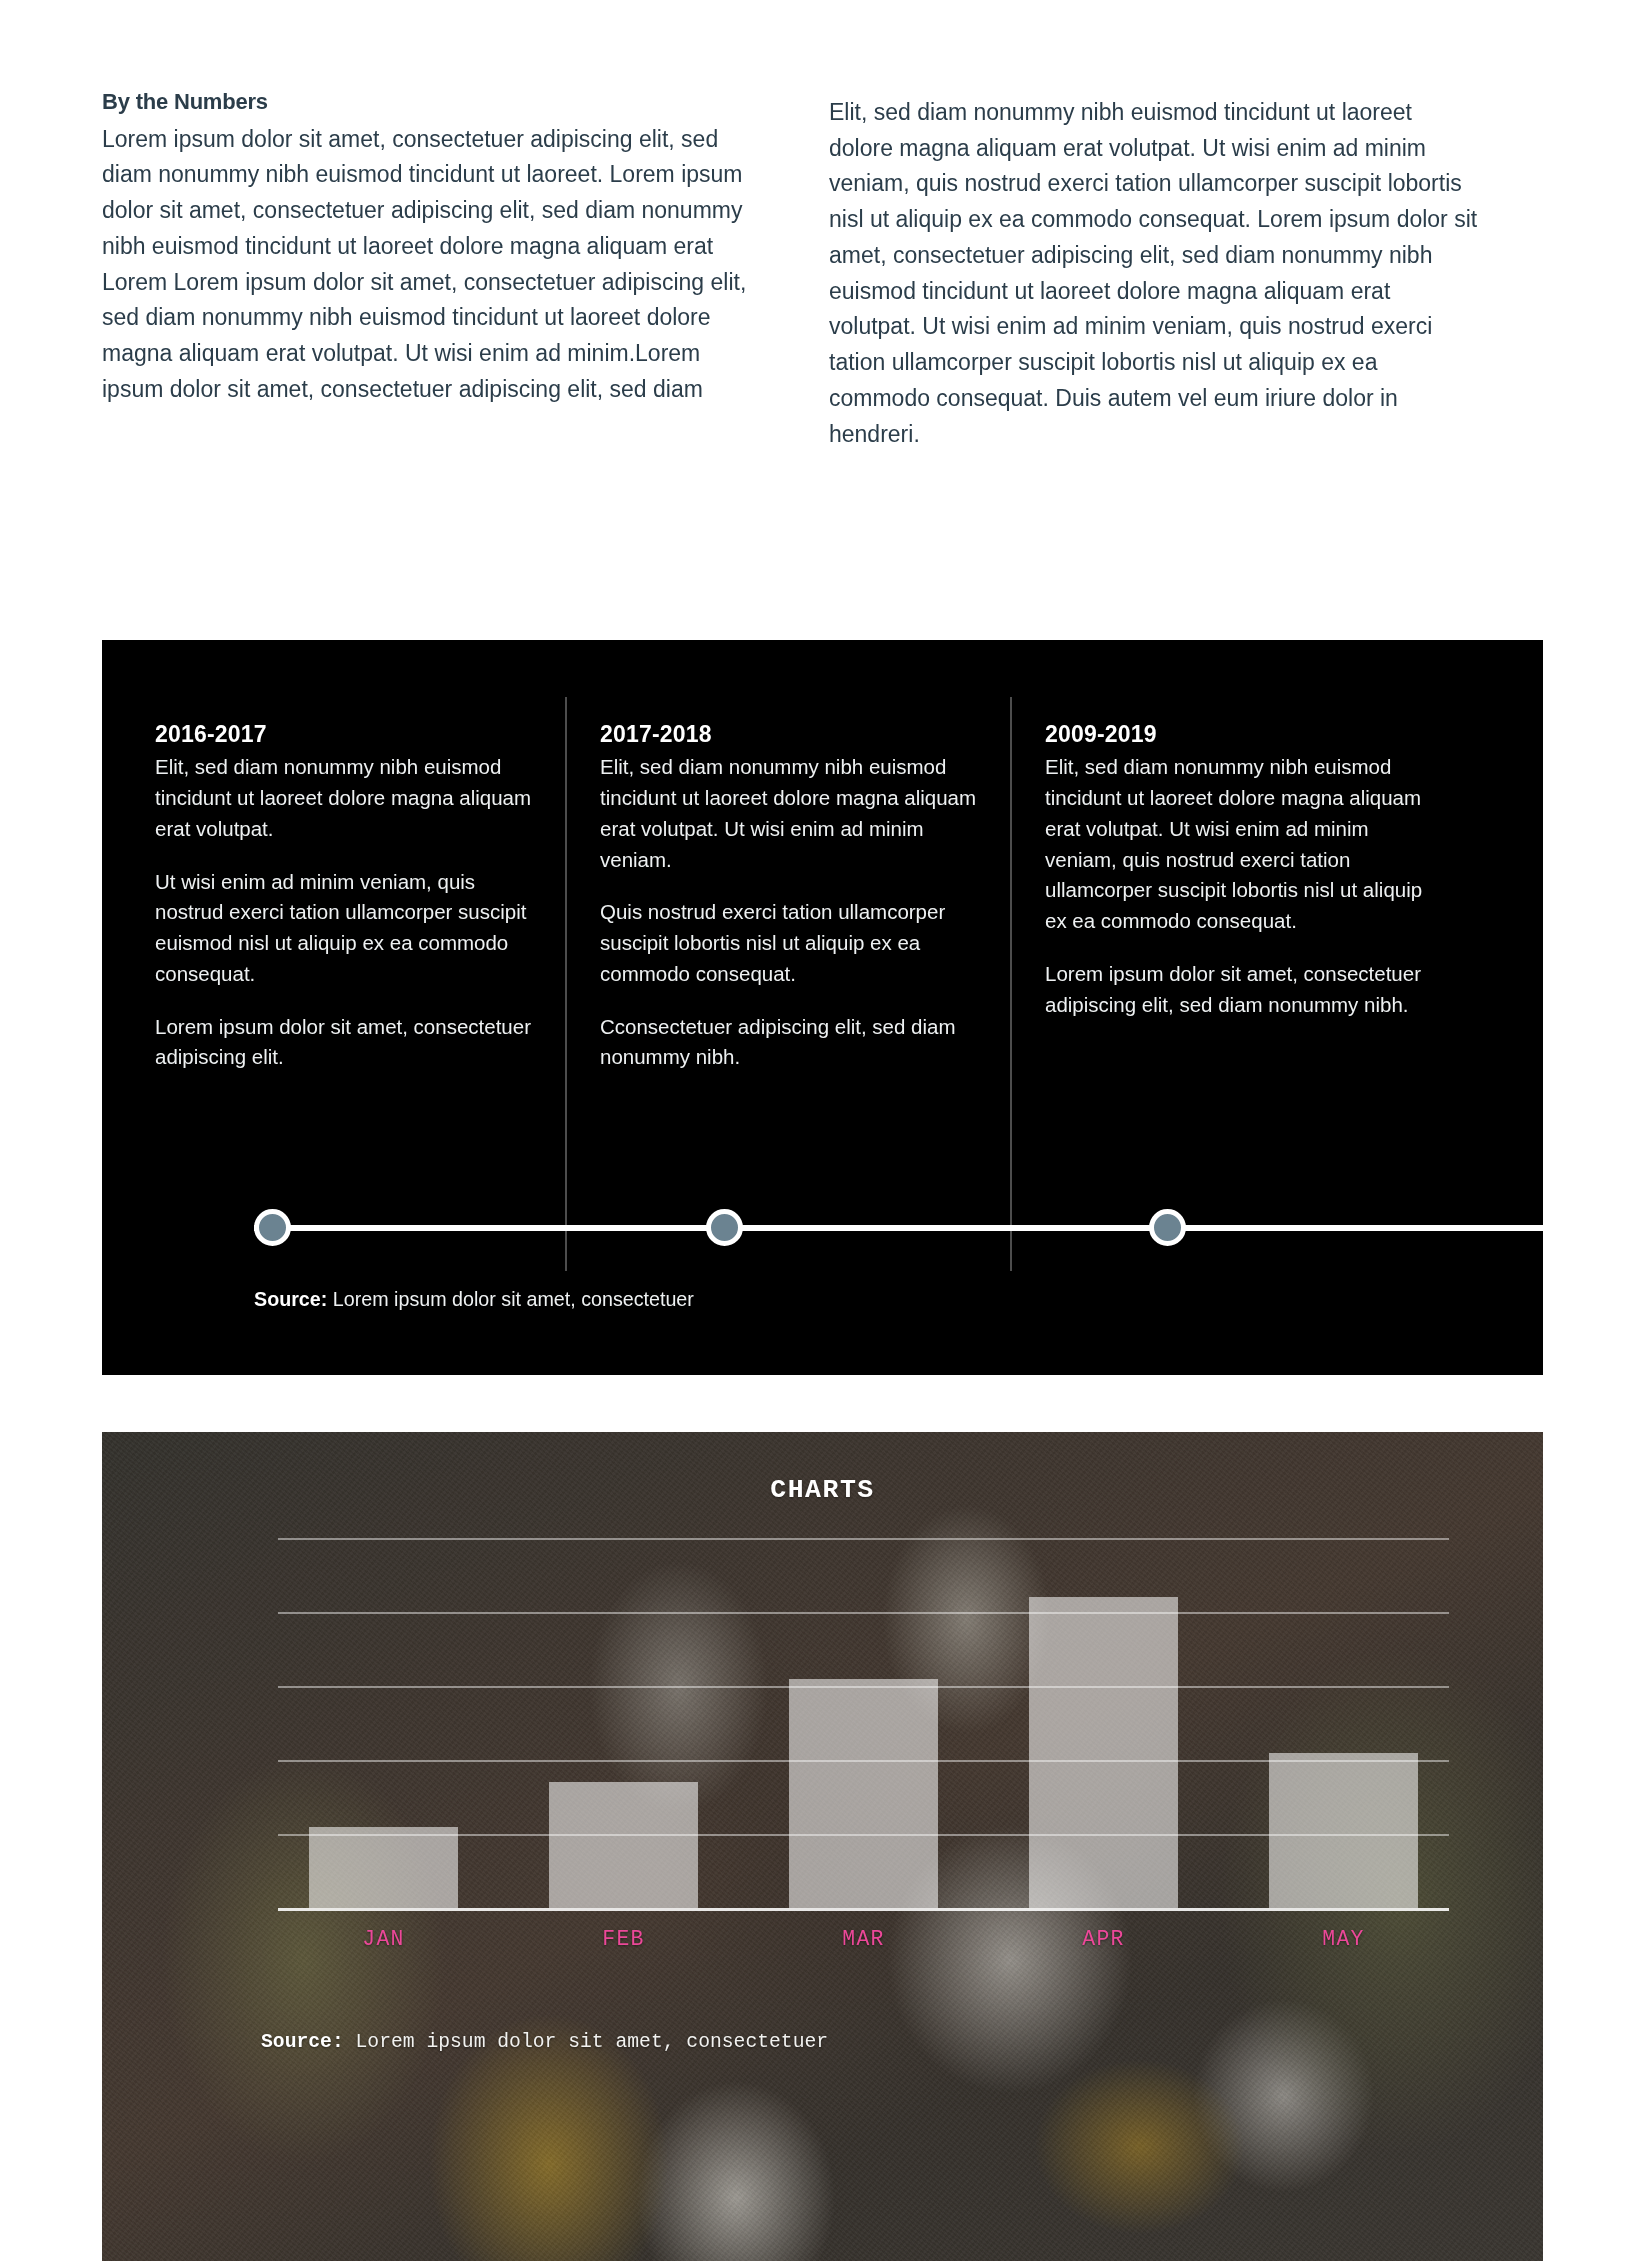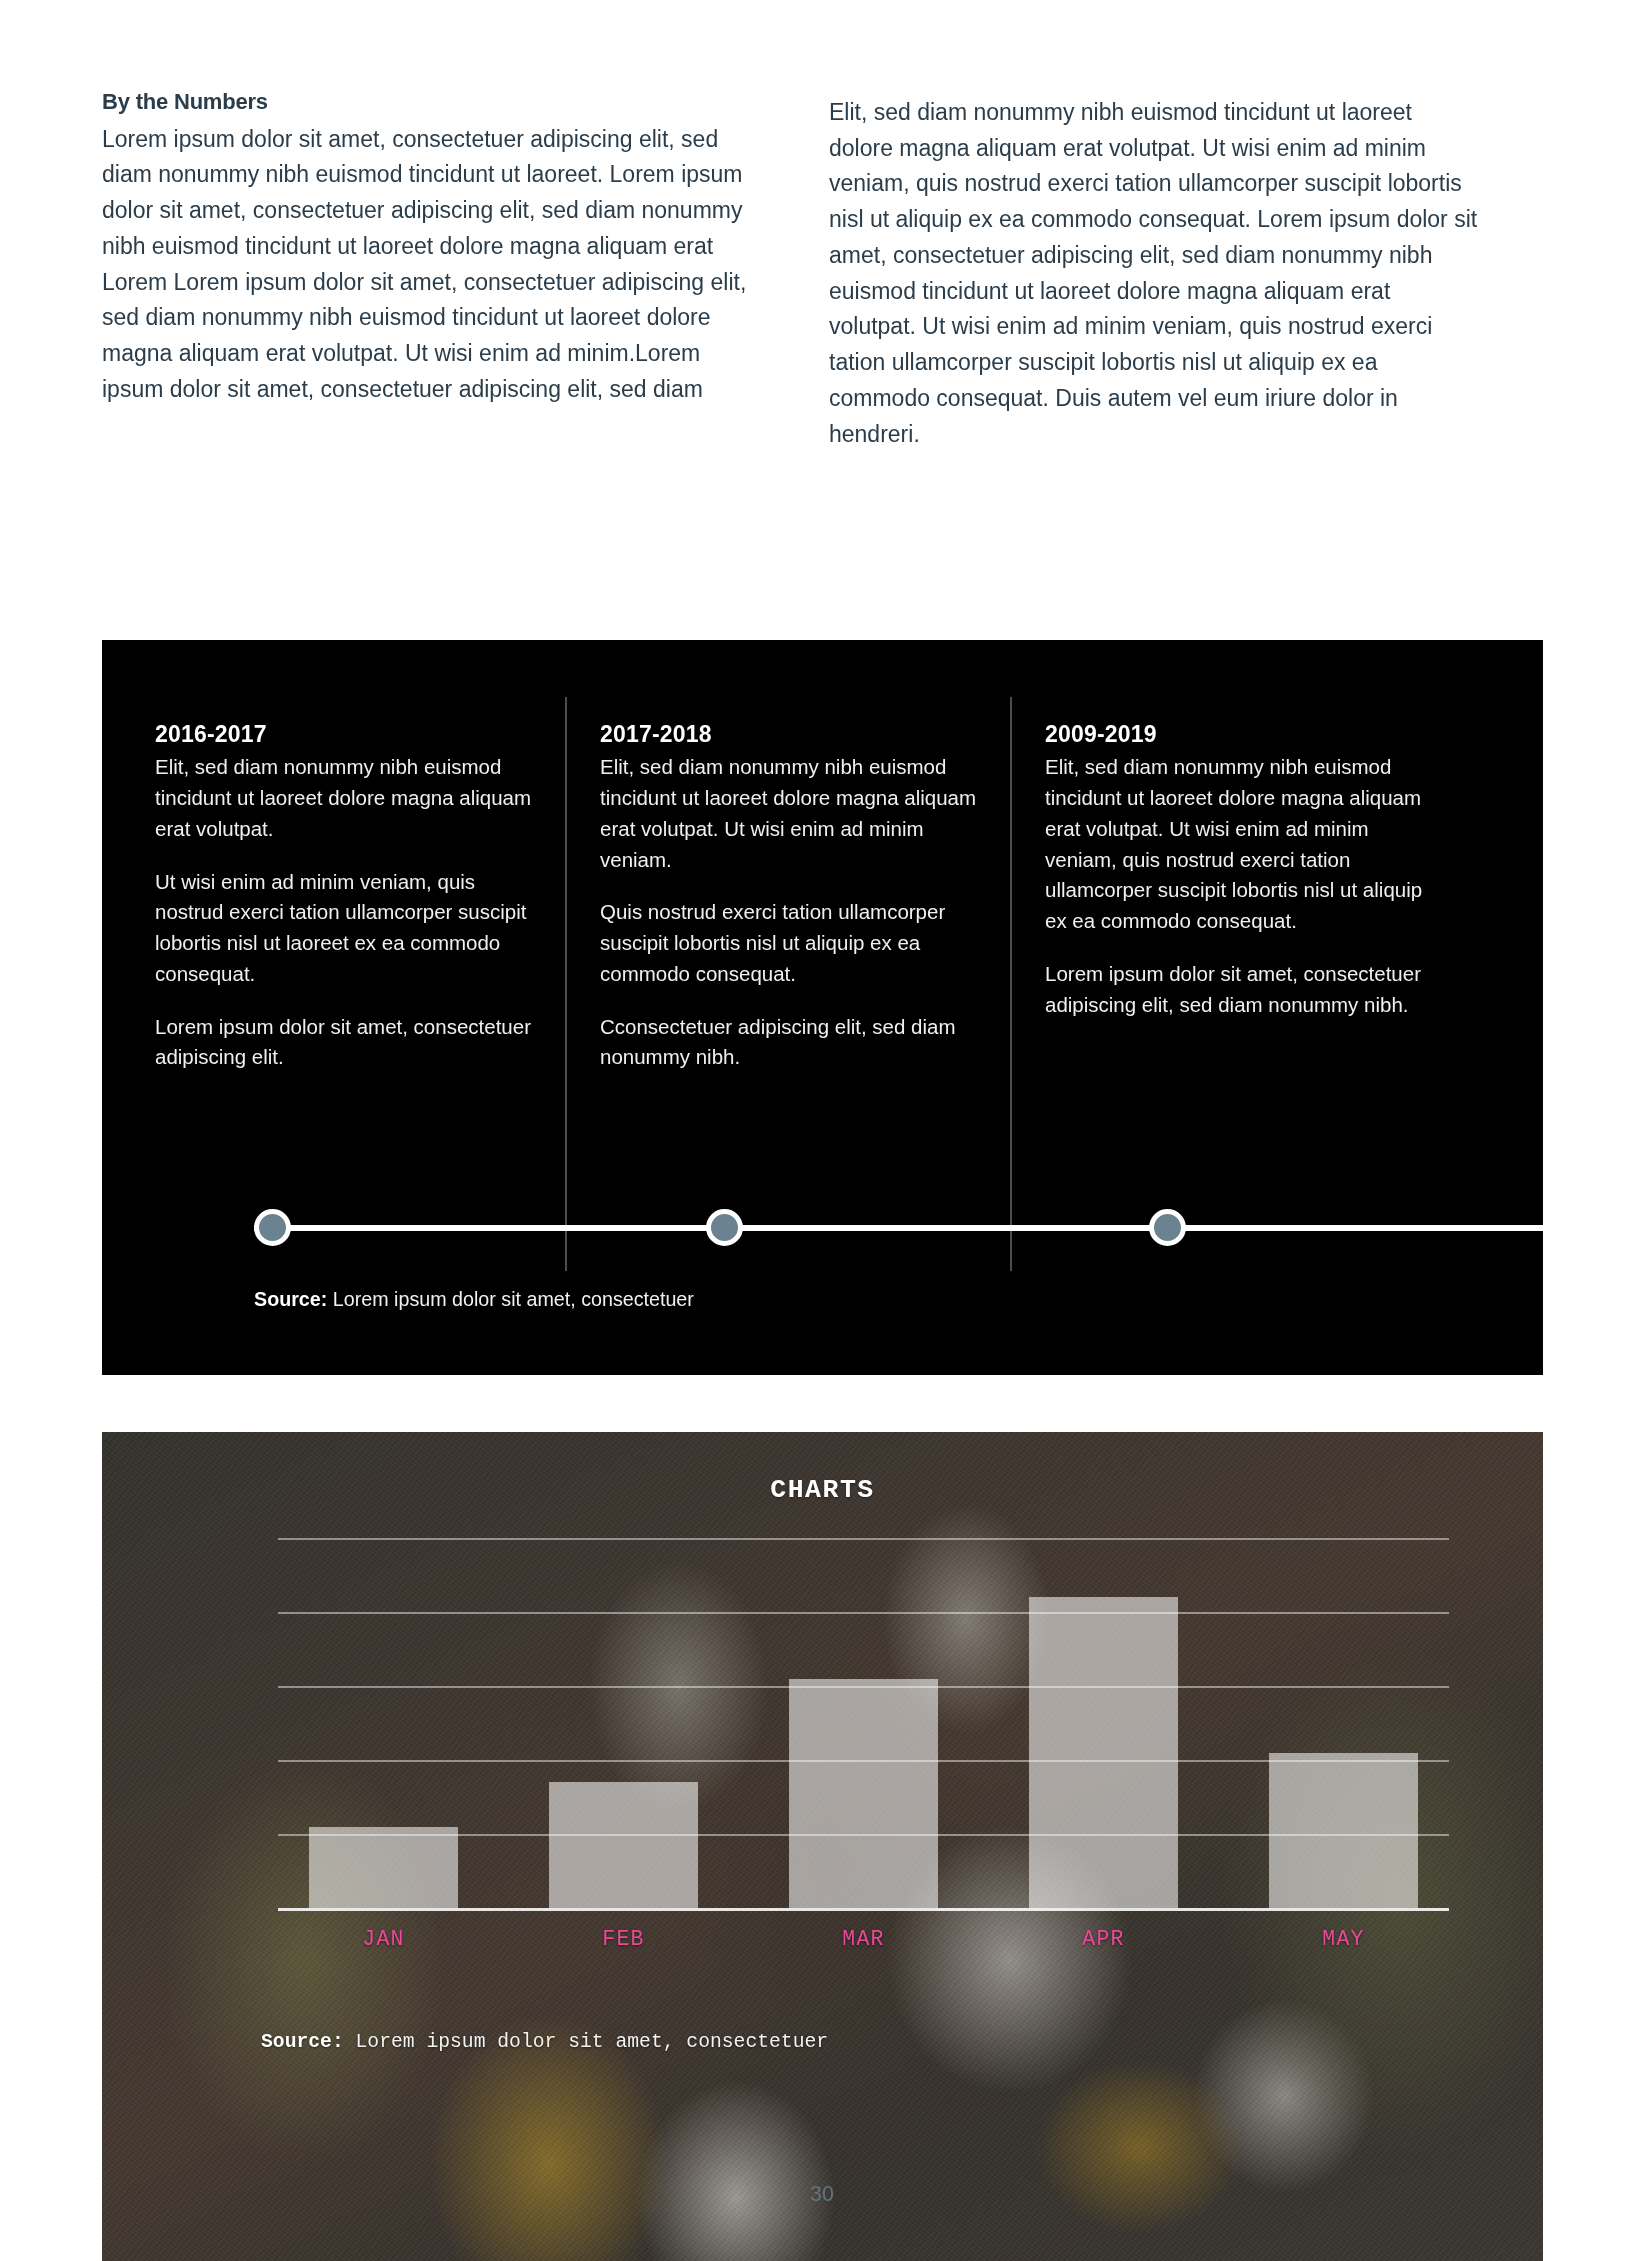--- a/index.html
+++ b/index.html
@@ -181,21 +181,21 @@
     </div>
   </div>
 
   <div class="timeline-panel">
 
     <div class="tl-cols">
 
       <div class="tl-col">
         <div class="tl-year">2016-2017</div>
         <div class="tl-p">Elit, sed diam nonummy nibh euismod tincidunt ut laoreet dolore magna aliquam erat volutpat.</div>
-        <div class="tl-p">Ut wisi enim ad minim veniam, quis nostrud exerci tation ullamcorper suscipit lobortis nisl ut laoreet ex ea commodo consequat.</div>
+        <div class="tl-p">Ut wisi enim ad minim veniam, quis nostrud exerci tation ullamcorper suscipit euismod nisl ut aliquip ex ea commodo consequat.</div>
         <div class="tl-p">Lorem ipsum dolor sit amet, consectetuer adipiscing elit.</div>
         <div class="divider"></div>
       </div>
 
       <div class="tl-col">
         <div class="tl-year">2017-2018</div>
         <div class="tl-p">Elit, sed diam nonummy nibh euismod tincidunt ut laoreet dolore magna aliquam erat volutpat. Ut wisi enim ad minim veniam.</div>
         <div class="tl-p">Quis nostrud exerci tation ullamcorper suscipit lobortis nisl ut aliquip ex ea commodo consequat.</div>
         <div class="tl-p">Cconsectetuer adipiscing elit, sed diam nonummy nibh.</div>
         <div class="divider"></div>
@@ -267,16 +267,15 @@
         <div class="xlabel">APR</div>
         <div class="xlabel">MAY</div>
       </div>
 
     <div class="chart-source" id="chart-source" style="top: 599px;">
       <b>Source:</b><span> Lorem ipsum dolor sit amet, consectetuer</span>
     </div>
 
   </div>
 
-  <div class="page-number">30</div>
 
 </div>
 
 
 </body></html>

